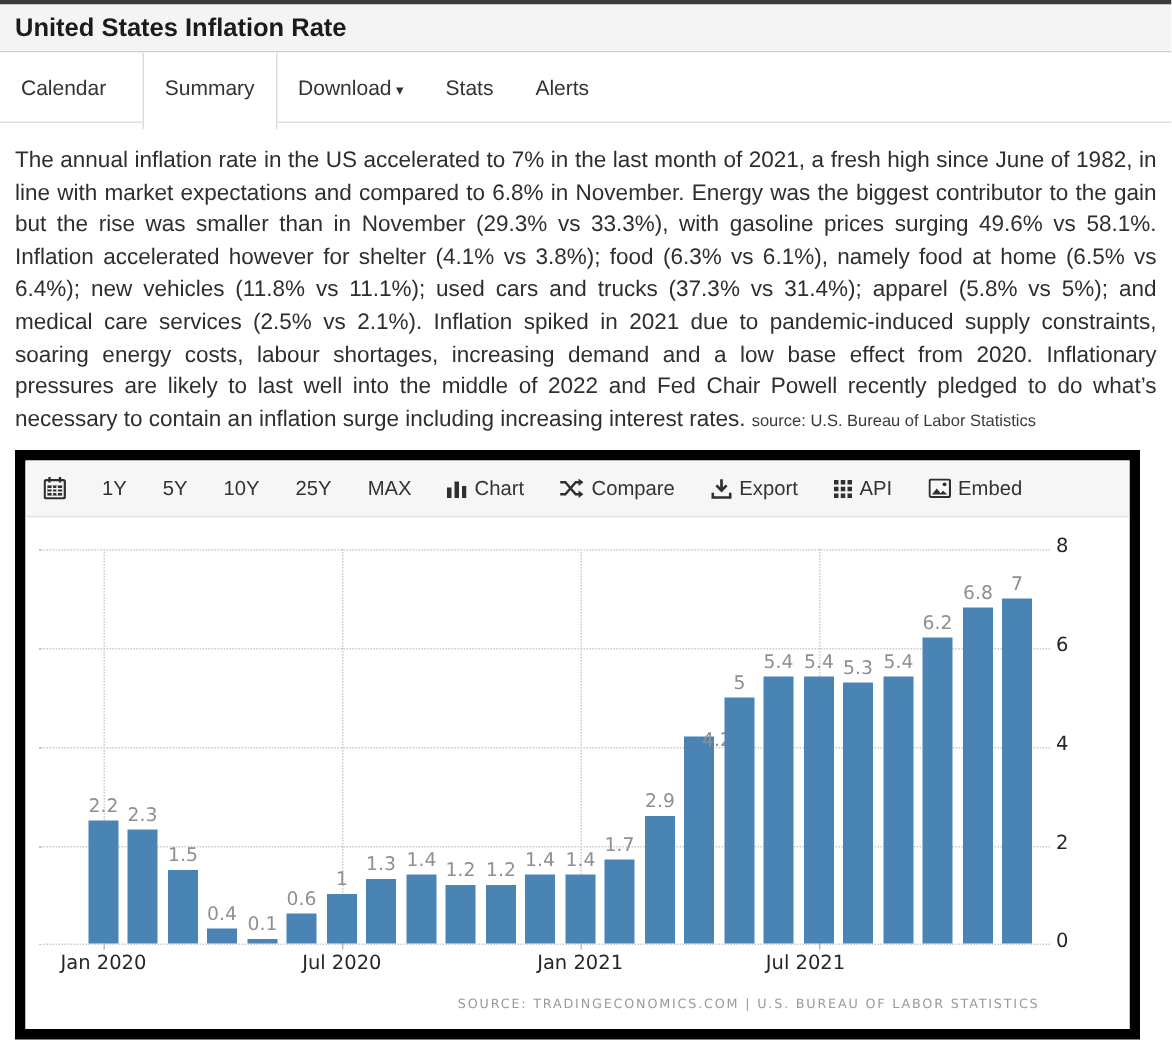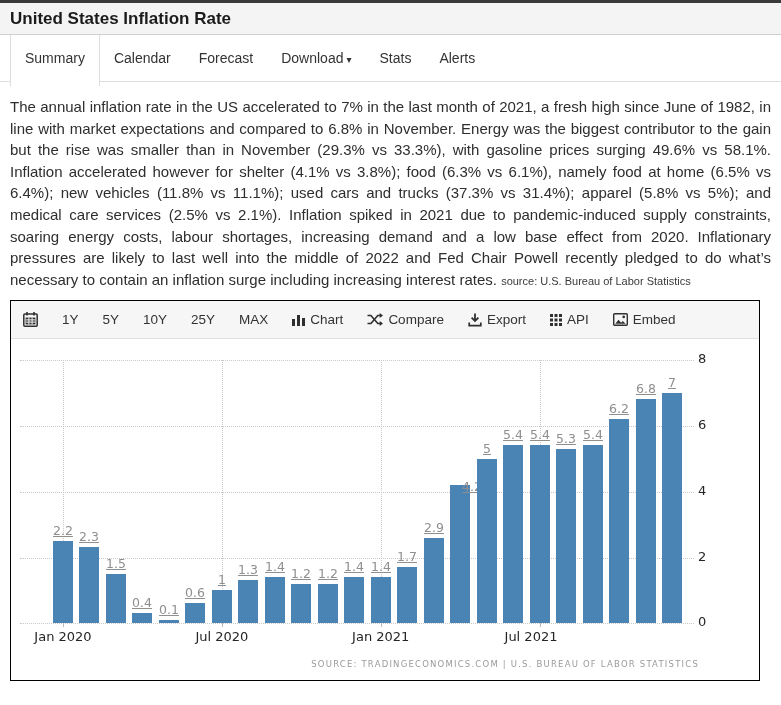--- a/index.html
+++ b/index.html
@@ -37,62 +37,61 @@
   .summary-text {
     margin: 14px 10px 0 10px;
     width: 761px;
     font-size: 15px; line-height: 1.44; color: #2e2e2e;
     text-align: justify;
   }
   .source-note { font-size: 11px; color: #3a3a3a; }
 
   .chart-panel {
     width: 750px; margin: 10px 0 0 10px;
-    border: 1px solid #000000; background: #fff;
+    border: 7px solid #000000; background: #fff;
   }
   .chart-toolbar {
     height: 38px; background: #f6f6f6;
     border-bottom: 1px solid #e0e0e0;
     display: flex; align-items: center;
     padding: 0 12px; gap: 24px;
     font-size: 13.5px; color: #333;
   }
   .tb-item { display: flex; align-items: center; gap: 5px; cursor: pointer; color: #333; white-space: nowrap; }
   .tb-item svg { display: block; }
 
   .chart-body {
     position: relative; height: 341px; background: #fff;
     font-family: "DejaVu Sans", sans-serif;
   }
   .hgrid { position: absolute; left: 9px; width: 674px; height: 0; border-top: 1px dotted #c9c9c9; }
   .vgrid { position: absolute; width: 0; border-left: 1px dotted #c9c9c9; }
   .xtick { position: absolute; width: 0; height: 4px; border-left: 1px solid #bbb; }
   .bar { position: absolute; background: #4a84b4; }
-  .bar-label { position: absolute; width: 34px; text-align: center; font-size: 12.5px; color: #8f8f8f; text-decoration: underline; }
+  .bar-label { position: absolute; width: 34px; text-align: center; font-size: 12.5px; color: #8f8f8f; }
   .x-label { position: absolute; width: 80px; text-align: center; font-size: 13px; color: #252525; }
   .y-label { position: absolute; left: 687px; width: 24px; font-size: 13px; color: #252525; }
   .chart-source {
     position: absolute; right: 60px; top: 320px;
     font-size: 8.5px; letter-spacing: 1.2px; color: #9a9a9a;
     white-space: nowrap;
   }
 </style>
 </head>
 <body>
 
 <div class="top-strip"></div>
 
 <div class="page-header">
   <span class="page-title">United States Inflation Rate</span>
 </div>
 
 <div class="tabs">
+  <div class="tab">Calendar</div>
   <div class="tab active">Summary</div>
-  <div class="tab">Calendar</div>
-  <div class="tab">Forecast</div>
   <div class="tab"><span>Download</span><span class="caret">▾</span></div>
   <div class="tab">Stats</div>
   <div class="tab">Alerts</div>
 </div>
 
 <div class="summary-text">
   <span>The annual inflation rate in the US accelerated to 7% in the last month of 2021, a fresh high since June of 1982, in line with market expectations and compared to 6.8% in November. Energy was the biggest contributor to the gain but the rise was smaller than in November (29.3% vs 33.3%), with gasoline prices surging 49.6% vs 58.1%. Inflation accelerated however for shelter (4.1% vs 3.8%); food (6.3% vs 6.1%), namely food at home (6.5% vs 6.4%); new vehicles (11.8% vs 11.1%); used cars and trucks (37.3% vs 31.4%); apparel (5.8% vs 5%); and medical care services (2.5% vs 2.1%). Inflation spiked in 2021 due to pandemic-induced supply constraints, soaring energy costs, labour shortages, increasing demand and a low base effect from 2020. Inflationary pressures are likely to last well into the middle of 2022 and Fed Chair Powell recently pledged to do what’s necessary to contain an inflation surge including increasing interest rates.</span>
   <span class="source-note">source: U.S. Bureau of Labor Statistics</span>
 </div>
 

